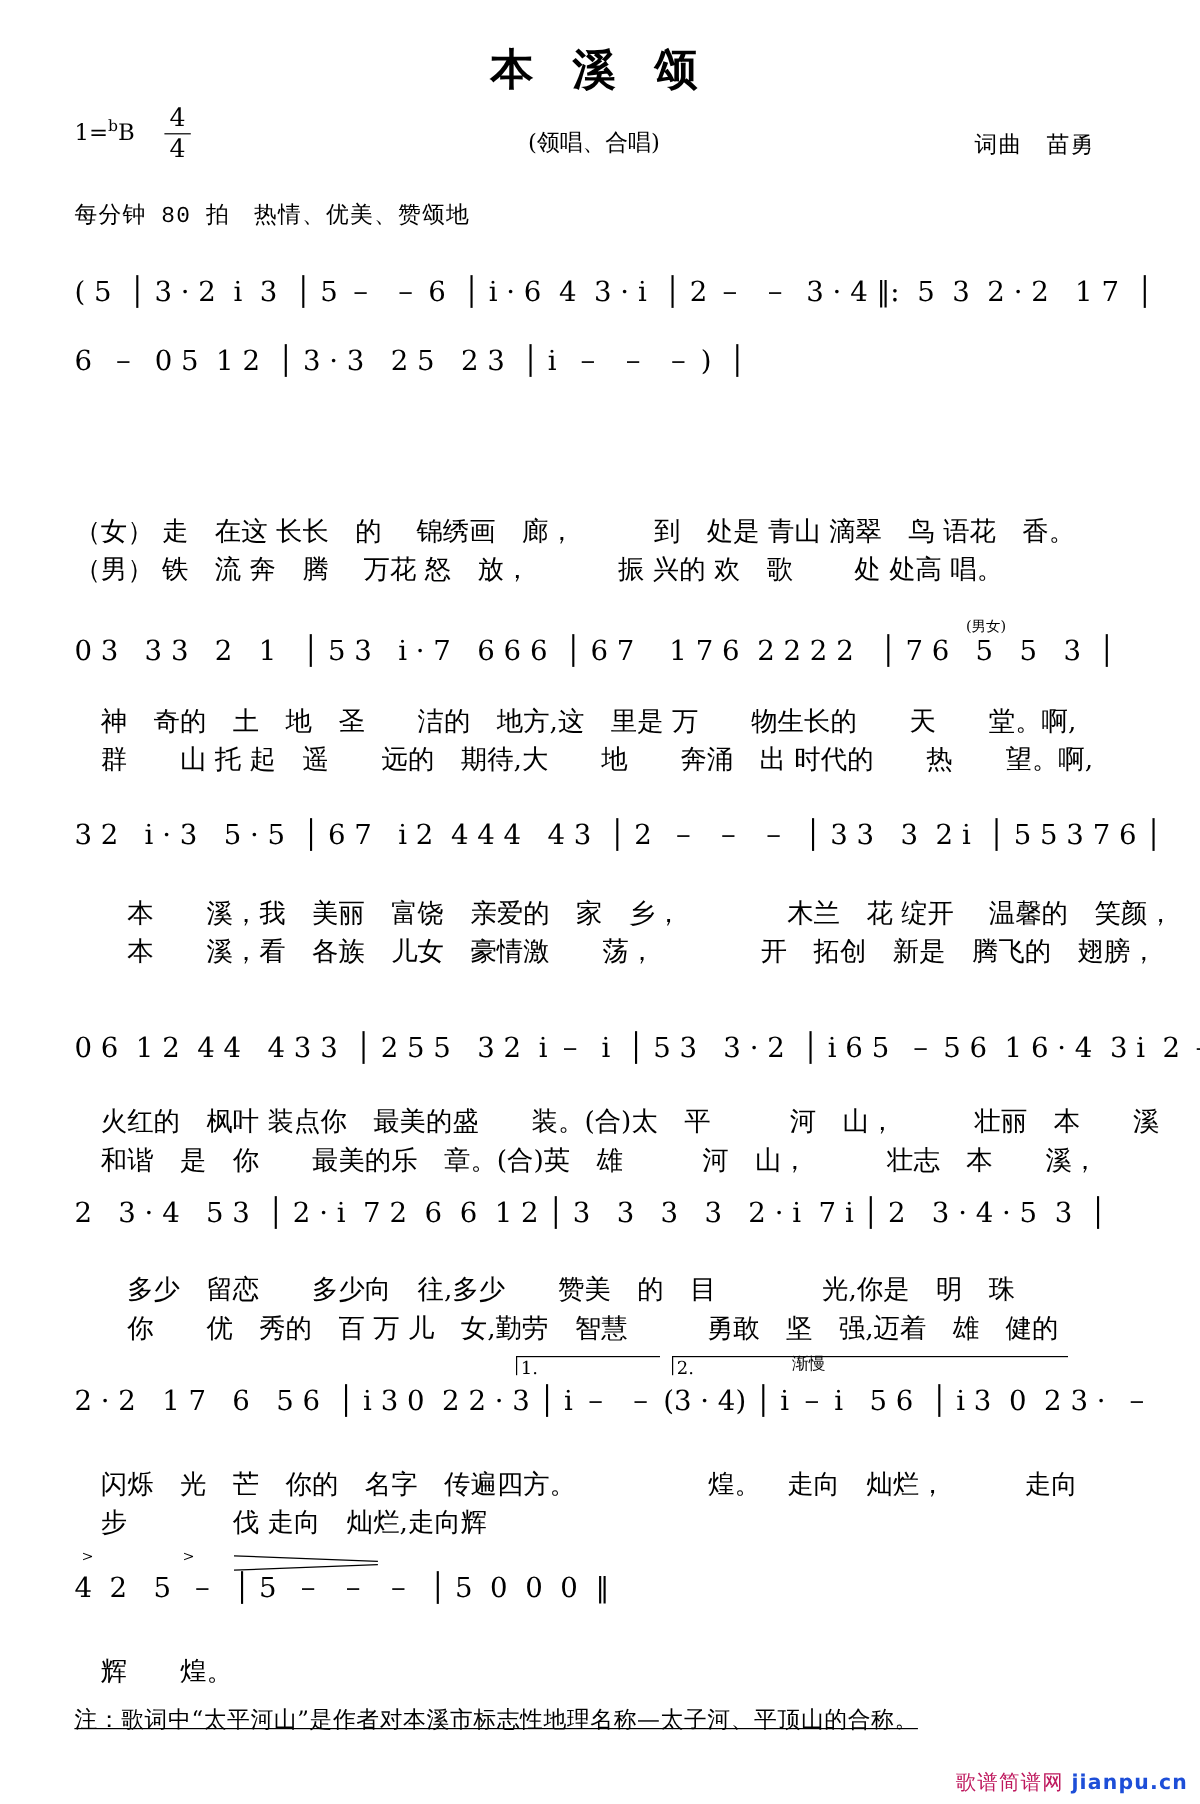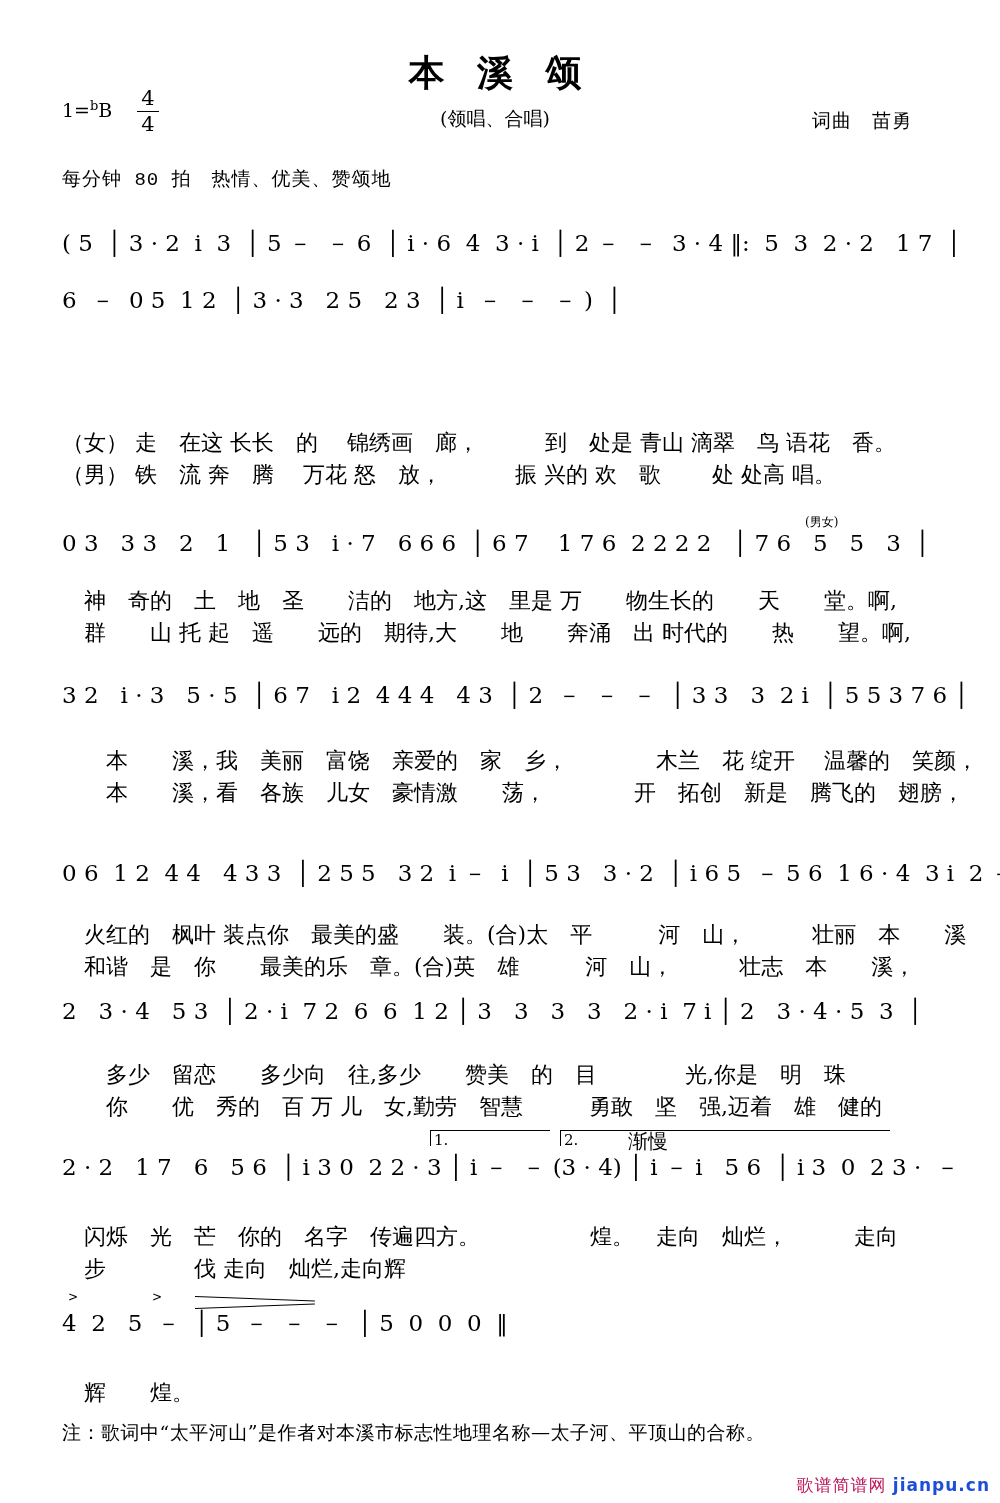--- a/index.html
+++ b/index.html
@@ -25,21 +25,20 @@
   .title {
     position: absolute;
     top: 34px;
     left: 0;
     width: 1000px;
     text-align: center;
     font-size: 36px;
     font-weight: bold;
     letter-spacing: 10px;
     font-family: "DejaVu Serif", serif;
-    margin-top: 15px;
   }
   .keysig {
     position: absolute;
     top: 98px;
     left: 62px;
     font-size: 19px;
     font-family: "DejaVu Serif", serif;
   }
   .keysig .flat { vertical-align: super; font-size: 13px; }
   .meter {
@@ -111,21 +110,22 @@
     position: absolute;
     font-size: 15px;
     border-left: 1.6px solid #000;
     border-top: 1.6px solid #000;
     padding-left: 3px;
     height: 16px;
     box-sizing: border-box;
   }
   .slow {
     position: absolute;
-    font-size: 20px;
+    font-size: 14px;
+    margin-left: 32px;
   }
 
   .hairpin {
     position: absolute;
     width: 120px;
     height: 14px;
   }
   .hairpin::before,
   .hairpin::after {
     content: "";
@@ -137,20 +137,21 @@
   }
   .hairpin::before { top: 0; transform-origin: left center; transform: rotate(2.2deg); }
   .hairpin::after  { top: 12px; transform-origin: left center; transform: rotate(-2.2deg); }
 
   .footnote {
     position: absolute;
     top: 1420px;
     left: 62px;
     font-size: 19px;
     letter-spacing: 0.5px;
+    text-decoration: underline;
   }
 
   .watermark {
     position: absolute;
     right: 10px;
     bottom: 6px;
     font-size: 17px;
     color: #c8c8c8;
     letter-spacing: 1px;
     font-family: "DejaVu Sans", sans-serif;

